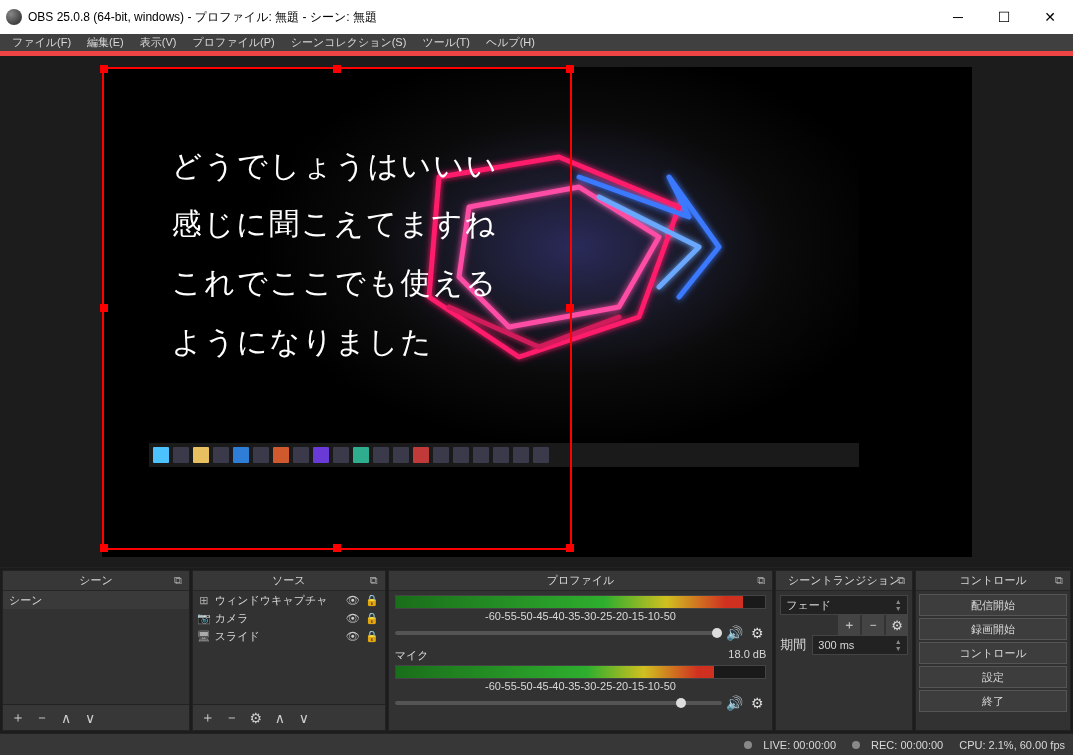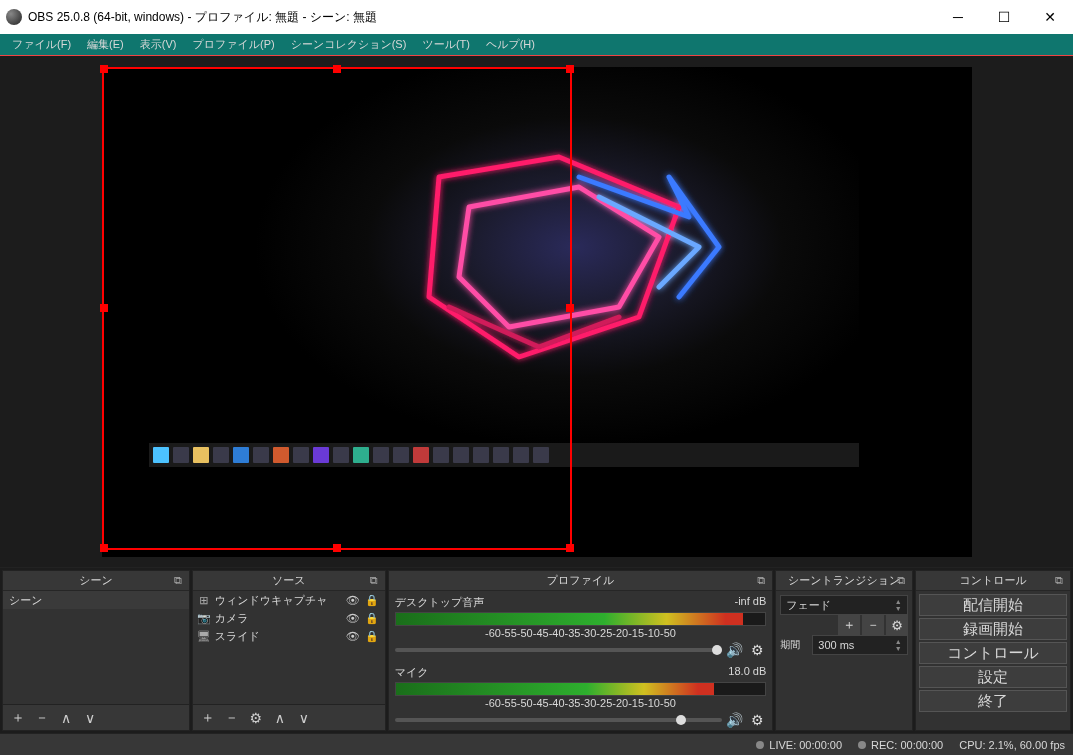--- a/index.html
+++ b/index.html
@@ -2,21 +2,21 @@
 <html><head>
 <meta charset="utf-8">
 <style>
 *{margin:0;padding:0;box-sizing:border-box;font-family:"Meiryo UI","MS Gothic",sans-serif;font-size:11px;color:#d8d8d8;user-select:none}
 body{background:#2b2b2b;width:1073px;height:755px;overflow:hidden;display:flex;flex-direction:column}
 .titlebar{height:34px;background:#fff;display:flex;align-items:center;padding-left:6px;color:#000}
 .titlebar .obs-icon{width:16px;height:16px;border-radius:50%;background:radial-gradient(circle at 30% 30%,#888,#222);margin-right:6px}
 .titlebar .title{flex:1;color:#000;font-size:12px}
 .winbtns{display:flex;height:100%}
 .winbtn{width:46px;display:flex;align-items:center;justify-content:center;color:#000;font-size:14px}
-.menubar{height:22px;background:#0f766e;display:flex;align-items:center;padding:0 4px;border-bottom:1px solid #ef4444}
+.menubar{height:22px;background:#404040;display:flex;align-items:center;padding:0 4px;border-bottom:5px solid #ef4444}
 .menuitem{padding:2px 8px;color:#d8d8d8;font-size:11px}
 .preview-area{flex:1;background:#1c1c1c;display:flex;align-items:center;justify-content:center;position:relative;padding:10px}
 .canvas-outer{width:870px;height:490px;background:#000;position:relative}
 .desktop-capture{position:absolute;left:47px;top:0;width:710px;height:400px;background:radial-gradient(ellipse 320px 200px at 60% 45%,#2a2a5a 0%,#1a1a2a 35%,#0a0a0a 65%,#000 100%);overflow:hidden}
 .neon-shape{position:absolute;left:230px;top:50px;width:380px;height:280px}
 .neon-shape svg{width:100%;height:100%}
 .caption-text{position:absolute;left:70px;top:70px;color:#fff;font-size:30px;line-height:1.96;font-family:"Yu Mincho","Hiragino Mincho ProN",serif;letter-spacing:2px;white-space:pre}
 .taskbar{position:absolute;bottom:0;left:0;right:0;height:24px;background:#1a1a1a;display:flex;align-items:center;padding:0 4px;gap:4px}
 .tb-item{width:16px;height:16px;background:#3a3a4a;border-radius:1px}
 .sel-box{position:absolute;left:0;top:0;width:470px;height:483px;border:2px solid red}
@@ -49,25 +49,25 @@
 .mx-ctrl{display:flex;align-items:center;gap:4px}
 .mx-slider{flex:1;height:4px;background:#555;position:relative;border-radius:2px}
 .mx-knob{position:absolute;width:10px;height:10px;background:#ddd;border-radius:50%;top:-3px}
 .mx-ico{width:18px;height:18px;display:flex;align-items:center;justify-content:center;color:#ddd;font-size:14px}
 .trans-body{padding:4px;display:flex;flex-direction:column;}
 .sel{height:20px;background:#222;border:1px solid #444;display:flex;align-items:center;padding:0 5px;font-size:11px;position:relative}
 .sel .spin{position:absolute;right:2px;top:1px;bottom:1px;width:14px;display:flex;flex-direction:column;color:#888;font-size:7px;align-items:center;justify-content:center;line-height:7px}
 .trans-btns{display:flex;gap:2px;justify-content:flex-end}
 .trans-btn{width:22px;height:20px;background:#444;display:flex;align-items:center;justify-content:center;font-size:13px}
 .trans-row{display:flex;align-items:center;gap:4px}
-.trans-lbl{font-size:10px;width:28px}
+.trans-lbl{font-size:13px;width:28px}
 .ctrl-body{padding:3px;display:flex;flex-direction:column;gap:2px}
-.ctrl-btn{height:22px;background:#3d3d3d;border:1px solid #555;display:flex;align-items:center;justify-content:center;font-size:15px}
+.ctrl-btn{height:22px;background:#3d3d3d;border:1px solid #555;display:flex;align-items:center;justify-content:center;font-size:11px}
 .statusbar{height:22px;background:#373737;border-top:1px solid #222;display:flex;align-items:center;justify-content:flex-end;padding:0 8px;gap:16px;font-size:11px;color:#ccc}
-.status-item{display:flex;align-items:center;gap:5px}
+.status-item{display:flex;align-items:center;gap:11px}
 .dot{width:8px;height:8px;border-radius:50%;background:#888}
 </style>
 </head>
 <body>
 
 <div class="titlebar">
   <div class="obs-icon"></div>
   <div class="title">OBS 25.0.8 (64-bit, windows) - プロファイル: 無題 - シーン: 無題</div>
   <div class="winbtns">
     <div class="winbtn">─</div>
@@ -125,20 +125,24 @@
           <div class="tb-item"></div>
           <div class="tb-item" style="background:#c03a3a"></div>
           <div class="tb-item"></div>
           <div class="tb-item"></div>
           <div class="tb-item"></div>
           <div class="tb-item"></div>
           <div class="tb-item"></div>
           <div class="tb-item"></div>
       </div>
     </div>
+    <div class="caption-text">どうでしょうはいいい
+感じに聞こえてますね
+これでここでも使える
+ようになりました</div>
     <div class="sel-box">
       <div class="sel-handle h-tl"></div>
       <div class="sel-handle h-tm"></div>
       <div class="sel-handle h-tr"></div>
       <div class="sel-handle h-ml"></div>
       <div class="sel-handle h-mr"></div>
       <div class="sel-handle h-bl"></div>
       <div class="sel-handle h-bm"></div>
       <div class="sel-handle h-br"></div>
     </div>
@@ -197,24 +201,20 @@
     </div>
   </div>
 
   <div class="dock d-mixer">
     <div class="dock-hdr">
       <span>プロファイル</span>
       <span class="pop">⧉</span>
     </div>
     <div class="dock-body">
       <div class="mixer-ch">
-        <div class="mx-top">
-          <span>デスクトップ音声</span>
-          <span>-inf dB</span>
-        </div>
         <div class="mx-meter">
             <div class="mx-bar" style="width:94%"></div>
           </div>
         <div class="mx-ticks">
             <span>-60</span>
             <span>-55</span>
             <span>-50</span>
             <span>-45</span>
             <span>-40</span>
             <span>-35</span>

